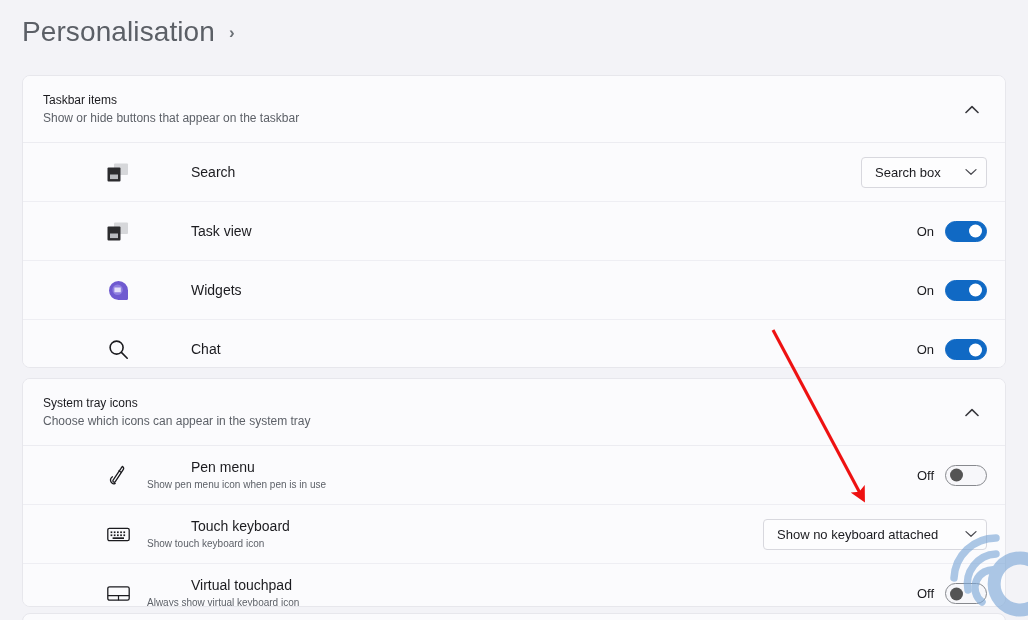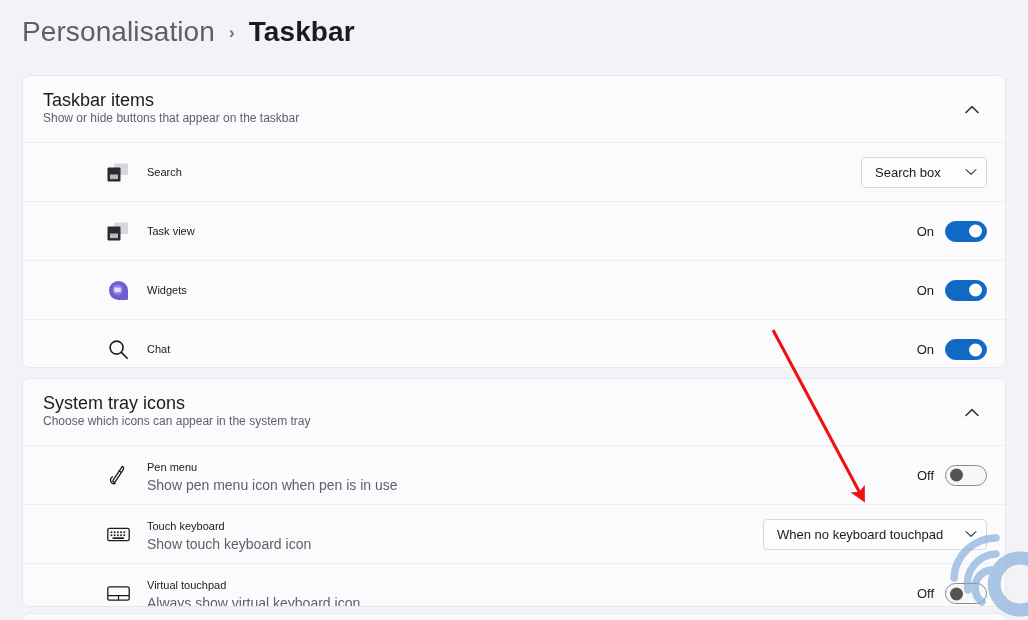--- a/index.html
+++ b/index.html
@@ -34,21 +34,21 @@
   #card-tray    { top: 378px; height: 229px; }
   #card-next    { top: 613px; height: 30px; }
 
   .section-header {
     display: flex; align-items: center;
     height: 66px; padding: 0 18px 0 20px;
     background: #fbfbfd;
     border-bottom: 1px solid #ececf1;
   }
   .sh-text { flex: 1; }
-  .sh-title { font-size: 18px; color: #1b1b1f; line-height: 18px; }
+  .sh-title { font-size: 12px; color: #1b1b1f; line-height: 18px; }
   .sh-sub { font-size: 12px; color: #5d6168; line-height: 17px; margin-top: 1px; }
   .chev-btn {
     width: 30px; height: 30px; display: flex; align-items: center; justify-content: center;
     border-radius: 4px;
   }
 
   
   .row {
     display: flex; align-items: center;
     height: 59px; padding: 0 18px 0 20px;
@@ -56,22 +56,22 @@
     border-bottom: 1px solid #eeeef3;
     box-sizing: border-box;
   }
   .row.last { border-bottom: none; }
   .row-icon {
     width: 26px; min-width: 26px; height: 26px;
     margin-left: 62px; margin-right: 16px;
     display: flex; align-items: center; justify-content: center;
   }
   .row-text { flex: 1; min-width: 0; }
-  .row-label { font-size: 11px; color: #1b1b1f; line-height: 19px; }
-  .row-sub { font-size: 14px; color: #5d6168; line-height: 16px; margin-top: 0px; }
+  .row-label { font-size: 14px; color: #1b1b1f; line-height: 19px; margin-left: 44px; }
+  .row-sub { font-size: 10px; color: #5d6168; line-height: 16px; margin-top: 0px; }
   .row-right { display: flex; align-items: center; gap: 11px; }
 
   
   .tg-label { font-size: 13px; color: #1b1b1f; }
   .toggle {
     width: 42px; height: 21px; border-radius: 11px;
     position: relative; box-sizing: border-box;
   }
   .toggle.on { background: #1069c4; border: 1px solid #1069c4; }
   .toggle.off { background: #f7f7fa; border: 1px solid #87898e; }
@@ -97,21 +97,20 @@
   #watermark { position: absolute; right: 6px; bottom: 2px; width: 104px; height: 86px; opacity: .62; }
 </style>
 </head>
 <body>
 
 <div id="root">
 
   <div class="breadcrumb">
     <span class="bc-parent">Personalisation</span>
     <span class="bc-sep">›</span>
-    <span class="bc-current">Taskbar</span>
   </div>
 
   <div class="card" id="card-taskbar">
 
     <div class="section-header">
       <div class="sh-text">
         <div class="sh-title">Taskbar items</div>
         <div class="sh-sub">Show or hide buttons that appear on the taskbar</div>
       </div>
       <div class="chev-btn">
@@ -251,21 +250,21 @@
             <rect x="5.6" y="11.3" width="11.4" height="1.7"></rect>
           </g>
         </svg>
       </div>
       <div class="row-text">
         <div class="row-label">Touch keyboard</div>
         <div class="row-sub">Show touch keyboard icon</div>
       </div>
       <div class="row-right">
         <div class="dropdown" id="dd-touch">
-          <span class="dd-value">When no keyboard touchpad</span>
+          <span class="dd-value">Show no keyboard attached</span>
           <svg width="12" height="8" viewBox="0 0 12 8">
             <path d="M1 1.6 L6 6.3 L11 1.6" stroke="#4c4c52" stroke-width="1.3" fill="none" stroke-linecap="round" stroke-linejoin="round"></path>
           </svg>
         </div>
       </div>
     </div>
 
     <div class="row last">
       <div class="row-icon">
         <svg width="23" height="17" viewBox="0 0 23 17">

